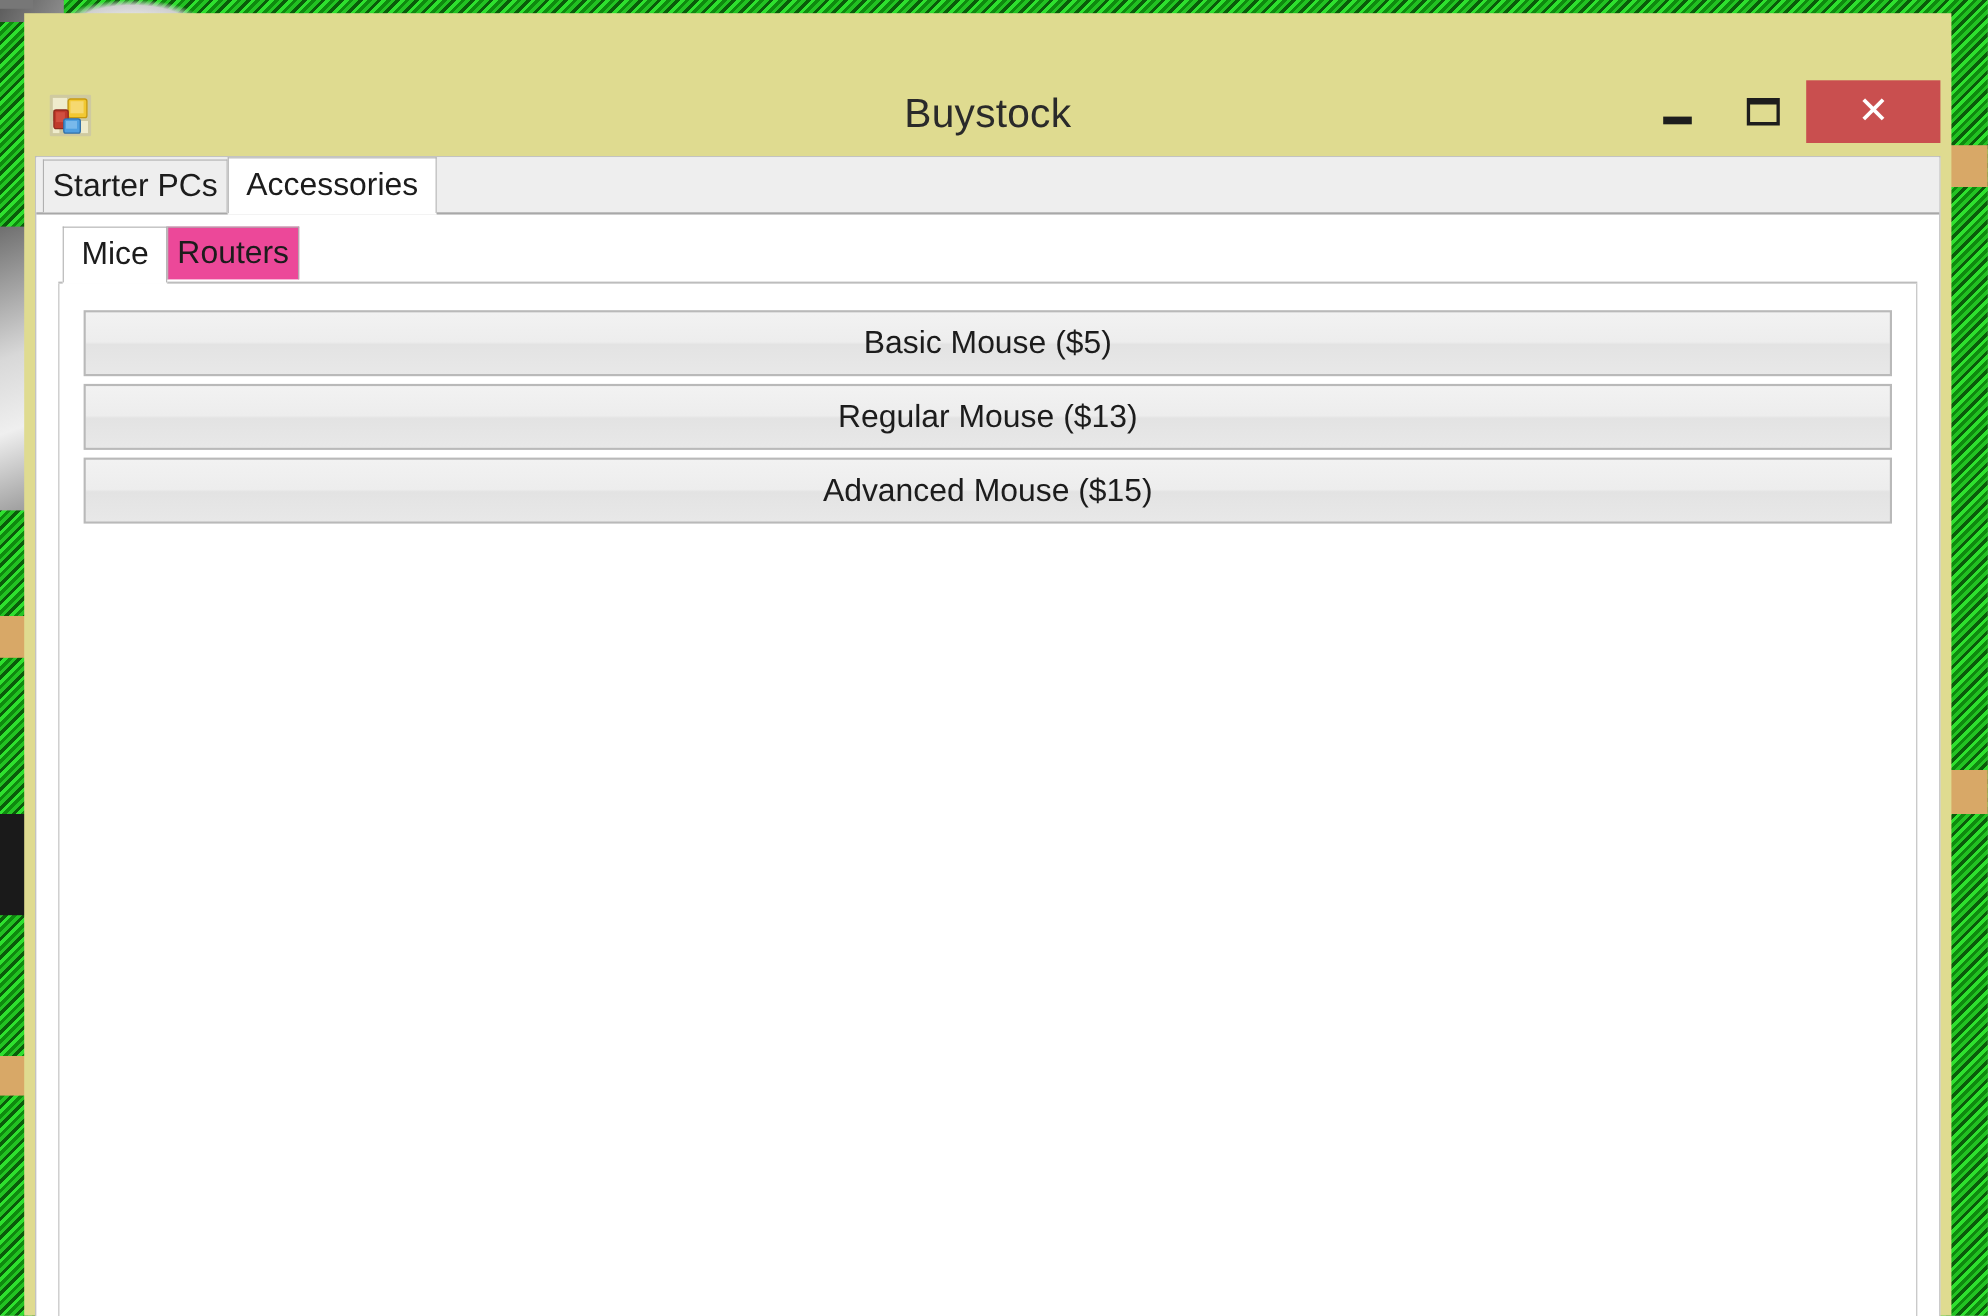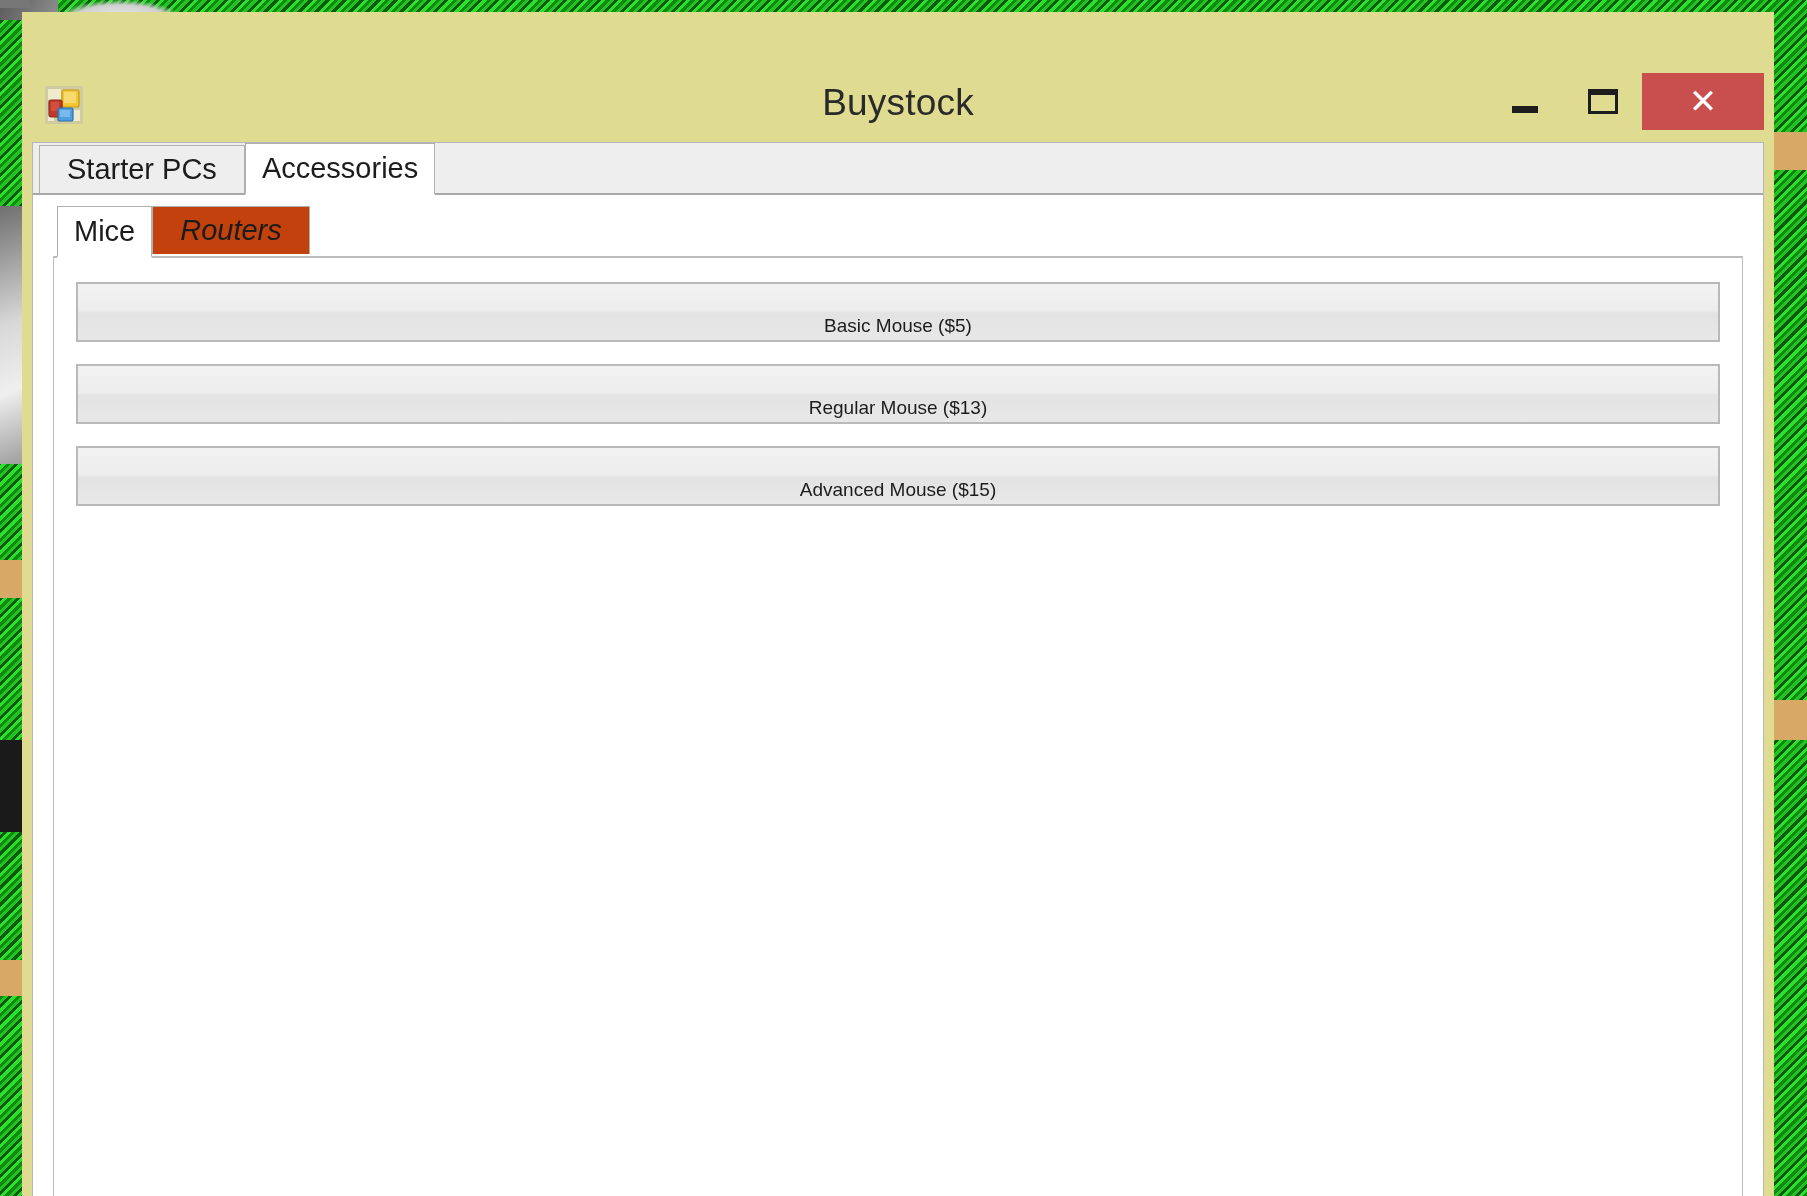--- a/index.html
+++ b/index.html
@@ -154,21 +154,21 @@
     display: flex;
     align-items: center;
     cursor: default;
     white-space: nowrap;
   }
   .tab.inactive {
     background: #eeeeee;
     border: 1px solid #b0b0b0;
     border-bottom: none;
     height: 48px;
-    padding: 0 27px;
+    padding: 0 8px;
     margin-right: 0px;
   }
   .tab.active {
     background: #ffffff;
     border: 1px solid #b0b0b0;
     border-bottom: 2px solid #ffffff;
     height: 52px;
     padding: 12px 16px;
     margin-bottom: -2px;
     position: relative;
@@ -185,51 +185,51 @@
   }
   .tabstrip-inner {
     display: flex;
     align-items: flex-start;
     height: 52px;
     background: #ffffff;
     border-bottom: 2px solid #bdbdbd;
     padding-left: 4px;
     box-sizing: border-box;
   }
-  .tabstrip-inner .tab.inactive { background:#c2410c;font-style:italic; }
+  .tabstrip-inner .tab.inactive { background:#ec4899; }
 
   #inner-panel {
     position: absolute;
     left: 0;
     right: 0;
     top: 52px;
     bottom: 0;
     background: #ffffff;
     border: 1px solid #bdbdbd;
     border-top: none;
     box-sizing: border-box;
     padding: 24px 22px 0 22px;
   }
 
   
   .product-btn {
     display: block;
     width: 100%;
     height: 60px;
-    margin-bottom: 22px;
+    margin-bottom: 7px;
     background: linear-gradient(to bottom, #f2f2f2 0%, #ededed 48%, #e3e3e3 52%, #e8e8e8 100%);
     border: 2px solid #b9b9b9;
     box-sizing: border-box;
-    font-size: 19px;
+    font-size: 29px;
     font-family: "Liberation Sans", sans-serif;
     color: #1c1c1c;
     cursor: default;
     text-align: center;
     line-height: 56px;
-    padding: 14px;
+    padding: 0;
   }
 </style>
 </head>
 <body>
 
 <div id="desktop">
   <div class="wp-patch head-dark"></div>
   <div class="wp-patch head-blob"></div>
   <div class="wp-patch grey-top"></div>
   <div class="wp-patch grey-a"></div>

